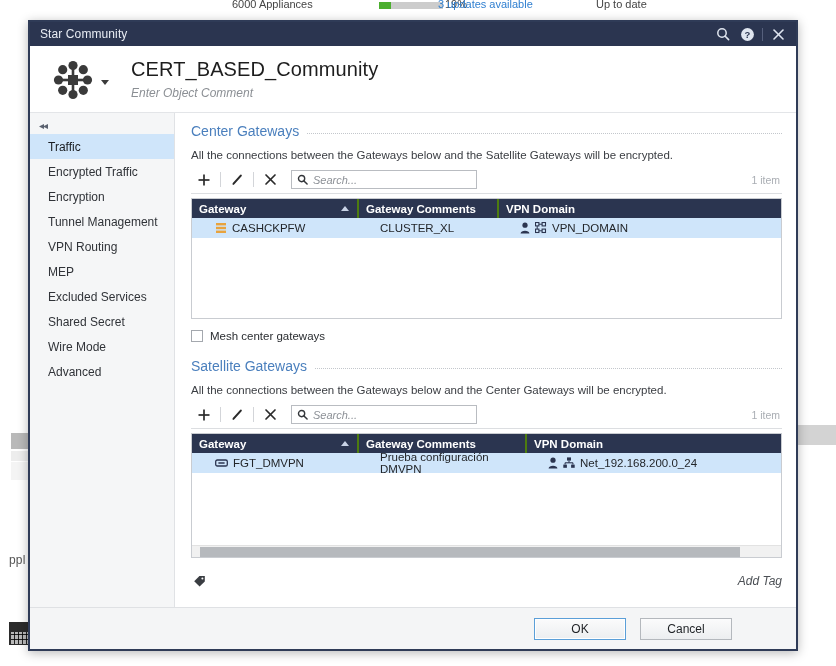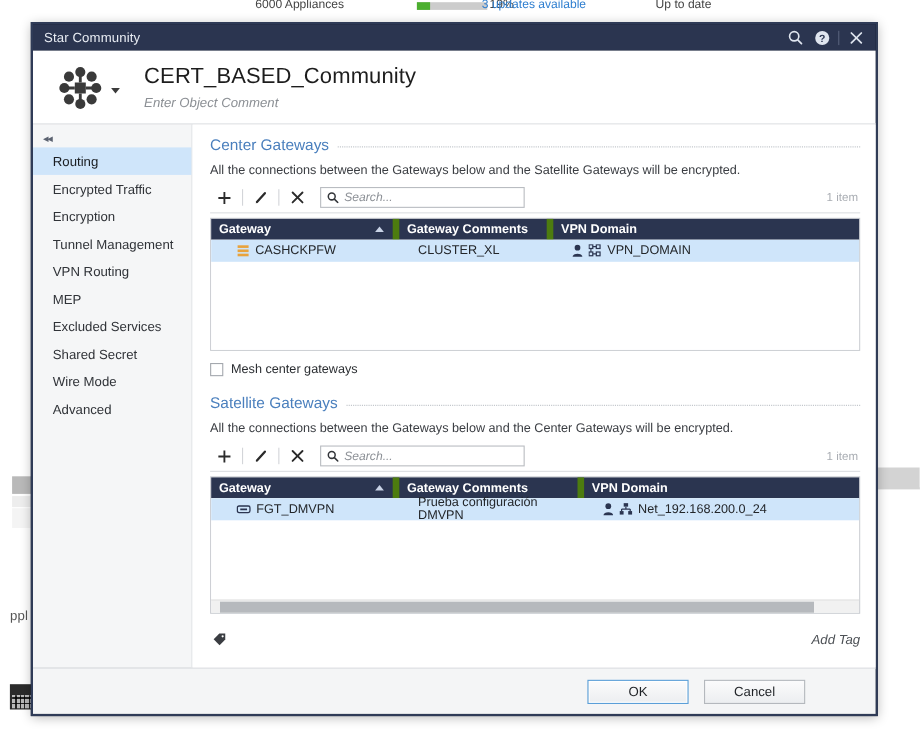--- a/index.html
+++ b/index.html
@@ -182,21 +182,21 @@
 
   .grid { margin-top: 4px; border: 1px solid #c9ccd1; background: #fff; }
   .grid-head {
     display: flex; height: 19px; background: #2b3550; color: #ffffff;
     font-size: 11.5px; font-weight: bold; align-items: center;
   }
   .gh {
     height: 19px; display: flex; align-items: center;
     padding-left: 7px; position: relative;
   }
-  .gh + .gh { border-left: 6px solid #4d7c0f; }
+  .gh + .gh { border-left: 2px solid #4d7c0f; }
   .sort-arrow {
     position: absolute; right: 8px; top: 7px;
     width: 0; height: 0; border-left: 4px solid transparent;
     border-right: 4px solid transparent; border-bottom: 5px solid #c9d3e6;
   }
   .grid-body { position: relative; background: #fff; }
   .grid-row {
     display: flex; height: 20px; align-items: center;
     font-size: 11.5px; color: #23262a;
   }
@@ -321,21 +321,21 @@
     </div>
   </div>
 
   <div class="dlg-body">
 
     <div class="sidebar">
       <div class="collapse-row">
         <span class="collapse-ico">◂◂</span>
       </div>
       <div class="side-item active">
-        <span>Routing</span>
+        <span>Traffic</span>
       </div>
       <div class="side-item">
         <span>Encrypted Traffic</span>
       </div>
       <div class="side-item">
         <span>Encryption</span>
       </div>
       <div class="side-item">
         <span>Tunnel Management</span>
       </div>

